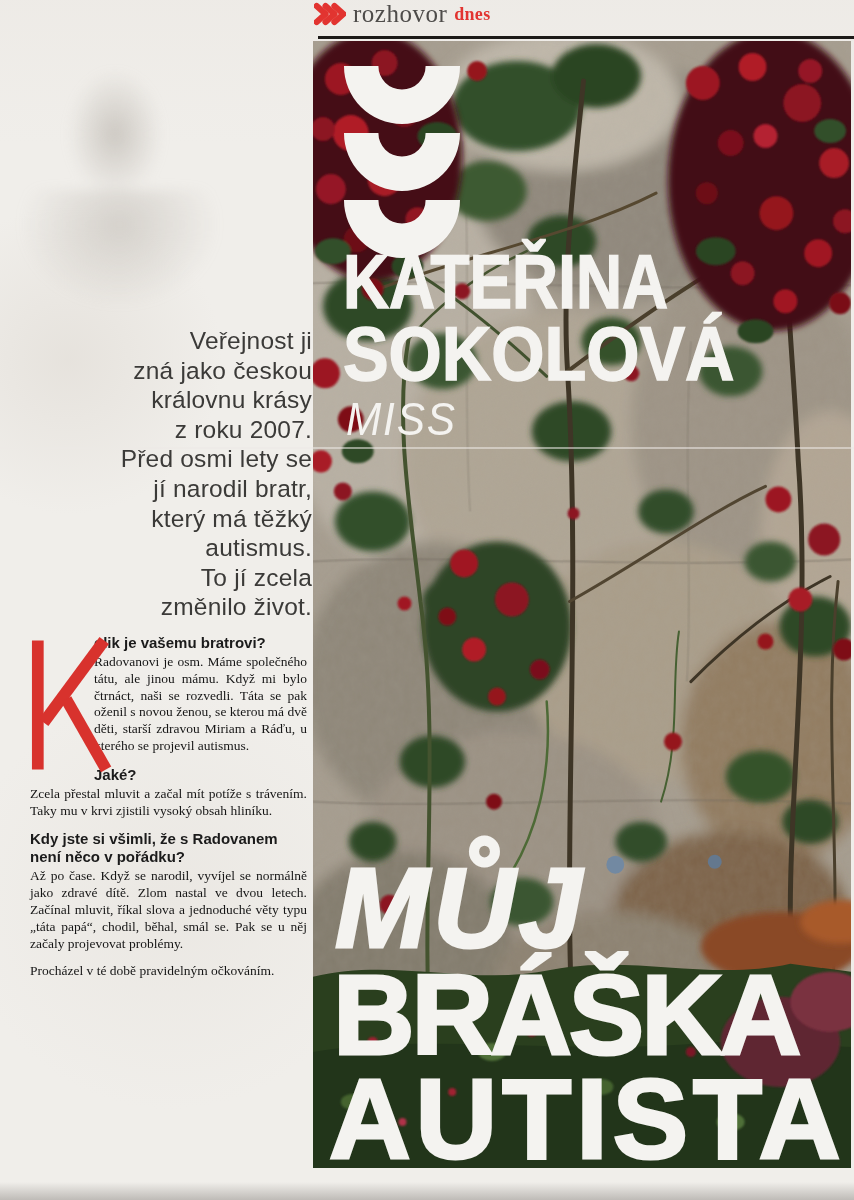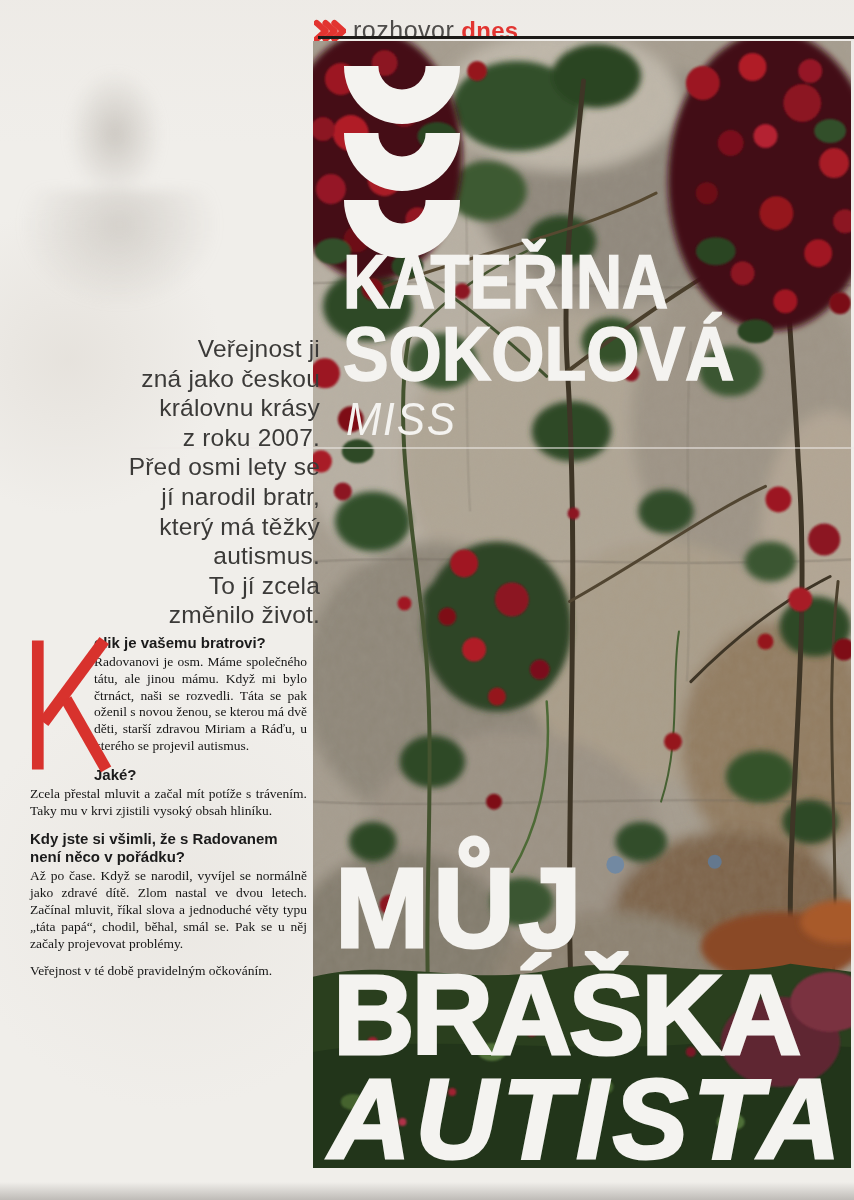--- a/index.html
+++ b/index.html
@@ -9,40 +9,40 @@
     radial-gradient(circle 220px at 8% 30%, rgba(222,217,210,0.55), transparent 70%),
     radial-gradient(circle 300px at 20% 75%, rgba(228,224,218,0.45), transparent 70%),
     linear-gradient(180deg, rgba(233,229,224,0.35), rgba(240,237,233,0) 12%);}
   
   .ghost-face{position:absolute;left:40px;top:62px;width:150px;height:190px;
     background:radial-gradient(ellipse 45% 48% at 50% 38%, rgba(176,170,162,0.55), rgba(176,170,162,0) 70%);
     filter:blur(6px);}
   .ghost-face::after{content:"";position:absolute;left:-18px;top:128px;width:195px;height:115px;
     background:radial-gradient(ellipse at 50% 30%, rgba(176,170,162,0.42), transparent 72%);}
   
-  .page-header{position:absolute;left:314px;top:16px;display:flex;align-items:center;}
+  .page-header{position:absolute;left:314px;top:0;display:flex;align-items:center;font-family:Liberation Serif, serif;}
   .chevrons{width:32px;height:26px;margin-right:7px;}
   .section-label{font-size:25px;color:#4e4c4a;letter-spacing:.5px;}
-  .brand-label{font-size:24px;font-weight:bold;color:#e23430;margin-left:7px;letter-spacing:.3px;}
+  .brand-label{font-size:18px;font-weight:bold;color:#e23430;margin-left:7px;letter-spacing:.3px;}
   .header-rule{position:absolute;left:318px;top:36px;width:536px;height:3px;background:#1c1a18;}
   
   .hero{position:absolute;left:313px;top:41px;width:538px;height:1127px;margin:0;border-radius:30px;}
   .hero svg.art{position:absolute;left:0;top:0;width:100%;height:100%;}
   .logo{position:absolute;left:30px;top:24px;display:flex;flex-direction:column;gap:7px;}
   .hero-text{position:absolute;color:#f4f3f0;line-height:1;white-space:nowrap;transform-origin:left top;}
   .hero-name{font-weight:bold;font-size:76px;-webkit-text-stroke:1.5px #f4f3f0;}
   .name1{left:30px;top:203px;transform:scaleX(.84);}
   .name2{left:30px;top:275px;transform:scaleX(.90);}
   .hero-miss{left:33px;top:355px;font-size:46px;font-style:italic;letter-spacing:2px;transform:scaleX(.92);}
   .hero-title{font-weight:bold;font-size:113px;-webkit-text-stroke:3px #f4f3f0;}
-  .t1{left:22px;top:811px;letter-spacing:4px;}
+  .t1{left:22px;top:811px;letter-spacing:4px;font-style:italic;}
   .t2{left:20px;top:918px;letter-spacing:-3px;}
-  .t3{left:16px;top:1022px;letter-spacing:5px;font-style:italic;}
-  
-  .intro{position:absolute;left:18px;top:326px;width:294px;margin:8px;text-align:right;
+  .t3{left:16px;top:1022px;letter-spacing:5px;}
+  
+  .intro{position:absolute;left:18px;top:326px;width:294px;margin:0;text-align:right;
     font-size:24.5px;line-height:29.6px;color:#3b3a38;white-space:pre-line;letter-spacing:.2px;}
   
   .interview{position:absolute;left:30px;top:634px;width:277px;}
   .qa{margin:0 0 11px 0;}
   .q{margin:0 0 2px 0;font-size:15px;line-height:18px;font-weight:bold;color:#1b1b1b;font-family:"Liberation Sans",sans-serif;}
   .a{margin:0;font-size:13.5px;line-height:16.8px;font-family:"Liberation Serif",serif;color:#161616;text-align:justify;}
   .dropcap-float{float:left;width:64px;height:133px;position:relative;}
   .dropcap-float svg{position:absolute;left:0;top:3px;overflow:visible;}
   .sr{position:absolute;width:1px;height:1px;overflow:hidden;clip:rect(0 0 0 0);white-space:nowrap;}
   
@@ -285,18 +285,18 @@
     </div>
     <div class="qa">
       <h3 class="q">Jaké?</h3>
       <p class="a">Zcela přestal mluvit a začal mít potíže s trávením. Taky mu v krvi zjistili vysoký obsah hliníku.</p>
     </div>
     <div class="qa">
       <h3 class="q">Kdy jste si všimli, že s Radovanem není něco v pořádku?</h3>
       <p class="a">Až po čase. Když se narodil, vyvíjel se normálně jako zdravé dítě. Zlom nastal ve dvou letech. Začínal mluvit, říkal slova a jednoduché věty typu „táta papá“, chodil, běhal, smál se. Pak se u něj začaly projevovat problémy.</p>
     </div>
     <div class="qa">
-      <p class="a">Veřejnost v té době pravidelným očkováním.</p>
+      <p class="a">Procházel v té době pravidelným očkováním.</p>
     </div>
   </section>
 
   <div class="scan-shadow"></div>
 </div>
 
 </body></html>

